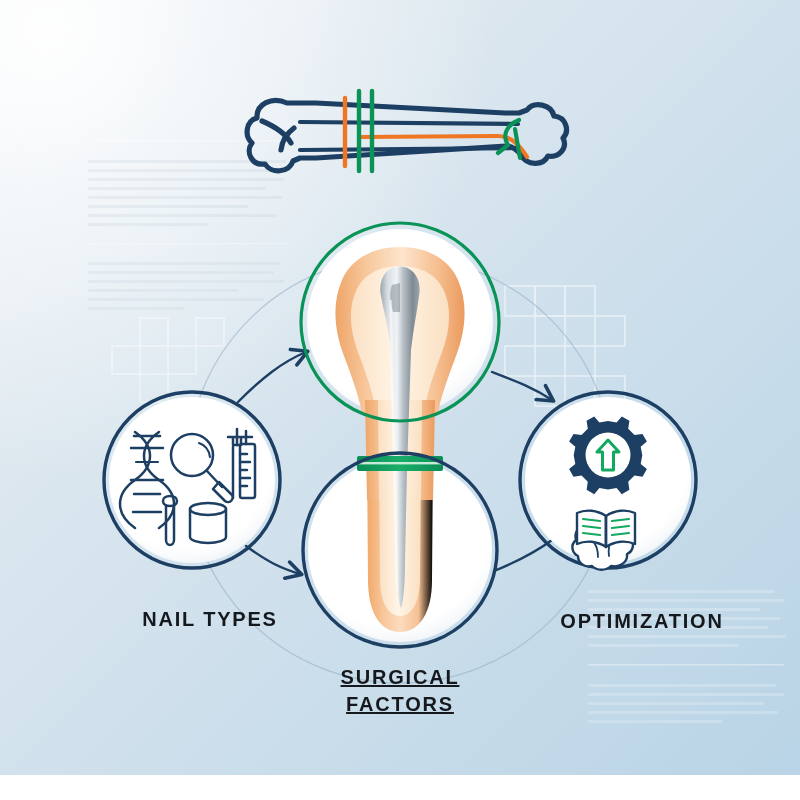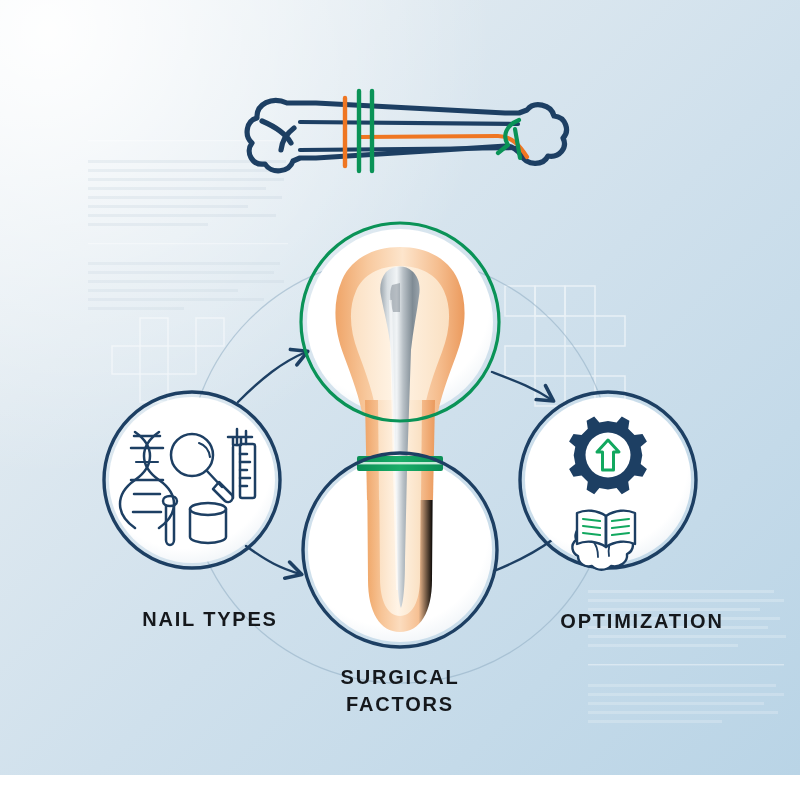--- a/index.html
+++ b/index.html
@@ -32,21 +32,21 @@
     font-weight: 700;
     font-size: 20px;
     letter-spacing: 1.8px;
     line-height: 1.35;
     text-align: center;
     white-space: pre-line;
     user-select: none;
   }
   #label-nail-types   { left: 60px;  top: 606px; width: 300px; }
   #label-optimization { left: 492px; top: 608px; width: 300px; }
-  #label-surgical     { left: 250px; top: 664px; width: 300px; }
+  #label-surgical     { left: 250px; top: 664px; width: 300px; text-decoration: underline; }
 </style>
 </head>
 <body>
 
 <div id="stage">
 
   <svg class="layer" viewBox="0 0 800 800">
     <defs>
       <linearGradient id="ghostFade" x1="0" y1="0" x2="0" y2="1">
         <stop offset="0%" stop-color="#ffffff" stop-opacity="0.55"></stop>

